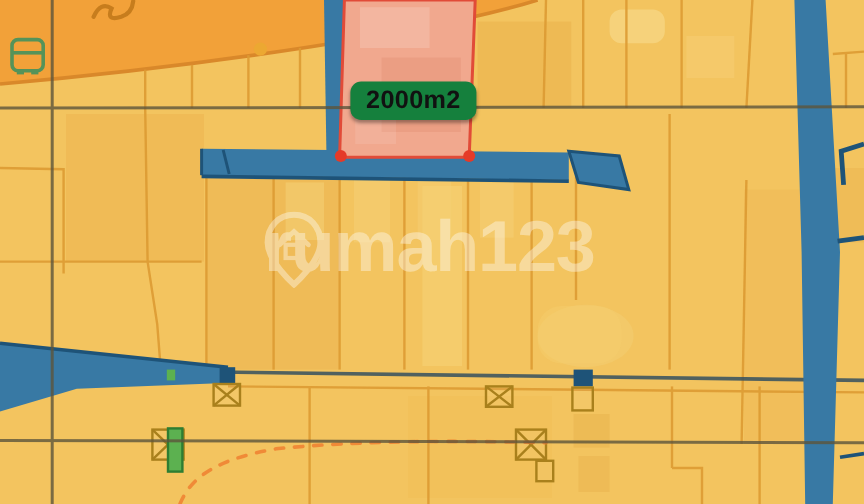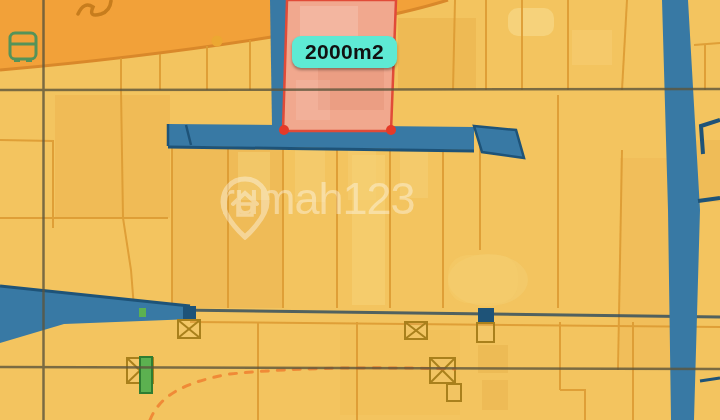--- a/index.html
+++ b/index.html
@@ -1,25 +1,25 @@
 <!DOCTYPE html>
 <html><head>
 <meta charset="utf-8">
 <style>
   html,body{margin:0;padding:0;background:#222;}
   .stage{position:relative;width:720px;height:420px;overflow:hidden;
          font-family:"Liberation Sans",sans-serif;background:#f3c45f;}
   .stage svg{position:absolute;left:0;top:0;display:block;}
-  .chip{position:absolute;background:#5eead4;border-radius:9px;
+  .chip{position:absolute;background:#15803d;border-radius:9px;
         padding:3px 13px;box-shadow:0 2px 3px rgba(0,0,0,.35);
         font-weight:bold;font-size:21px;color:#111;line-height:26px;
-        letter-spacing:.3px;white-space:nowrap;}
+        letter-spacing:.3px;white-space:nowrap;margin-top:32px;}
   .watermark{position:absolute;left:220px;top:176px;display:flex;
              align-items:center;gap:8px;opacity:.38;pointer-events:none;}
-  .watermark .wm-text{color:#ffffff;font-weight:normal;font-size:45px;
+  .watermark .wm-text{color:#ffffff;font-weight:bold;font-size:60px;
              letter-spacing:-1px;line-height:1;}
 </style>
 </head>
 <body>
 
 <div class="stage">
 
 <svg width="720" height="420" viewBox="0 0 720 420">
 
   <rect x="0" y="0" width="720" height="420" fill="#f3c45f"></rect>

